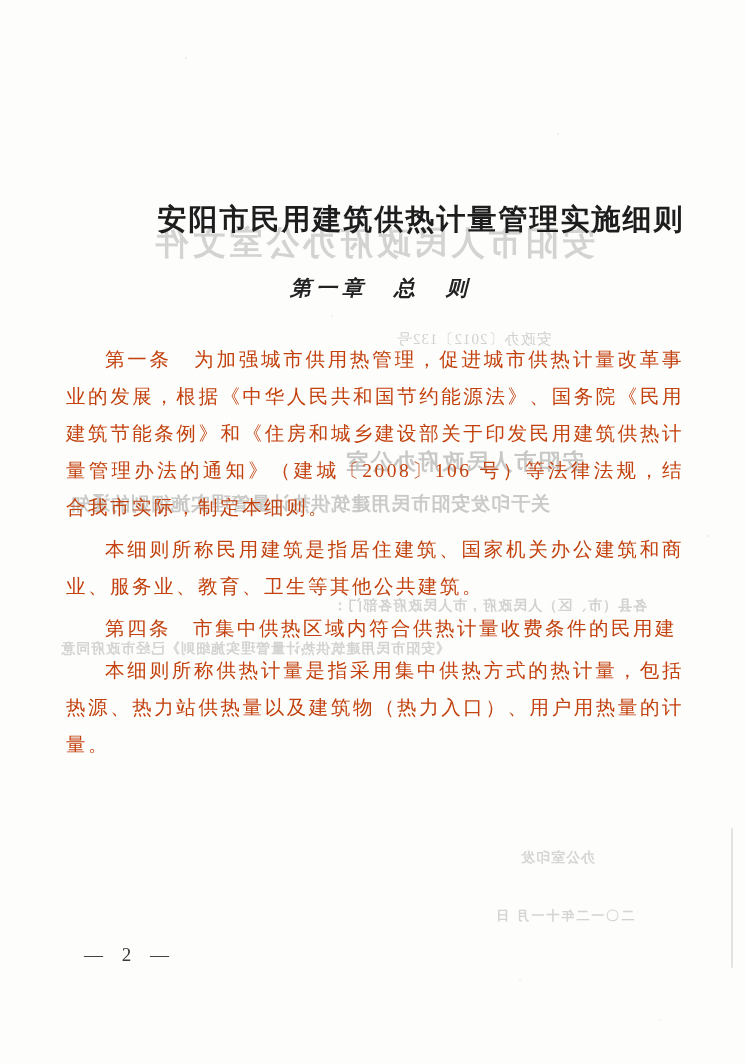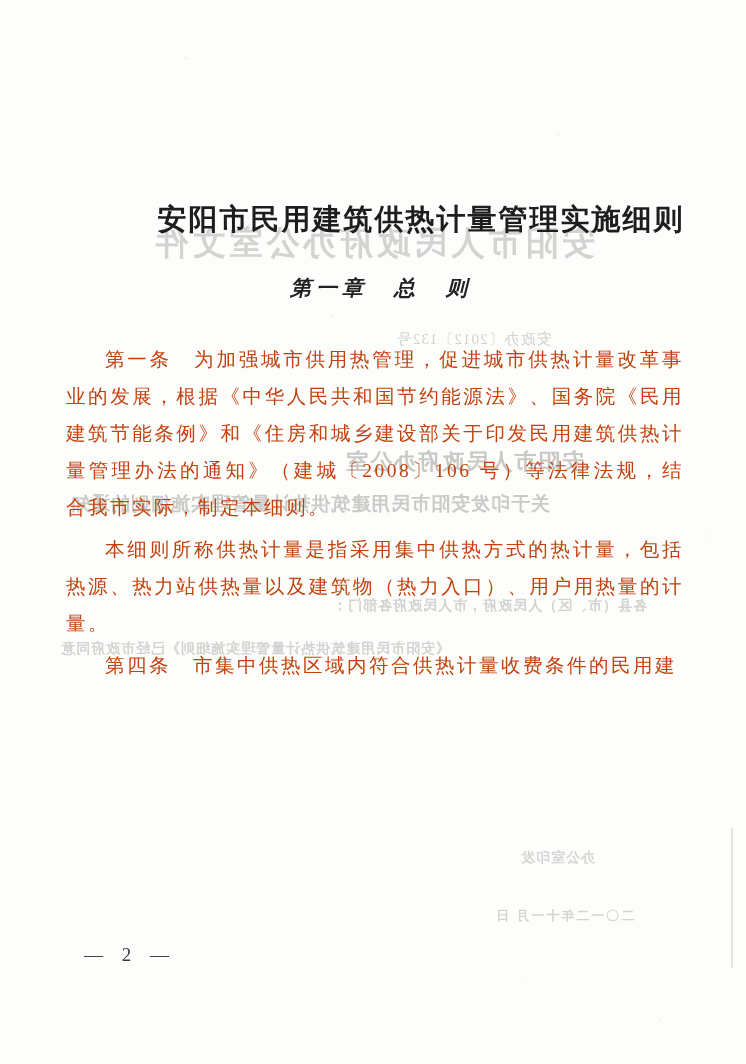--- a/index.html
+++ b/index.html
@@ -128,20 +128,21 @@
       <span class="ghost ghost-6">办公室印发</span>
       <span class="ghost ghost-7">二〇一二年十一月 日</span>
     </div>
 
   <div class="doc-title">安阳市民用建筑供热计量管理实施细则</div>
 
   <div class="chapter">第一章　总　则</div>
 
   <div class="body-text">
       <p>第一条　为加强城市供用热管理，促进城市供热计量改革事业的发展，根据《中华人民共和国节约能源法》、国务院《民用建筑节能条例》和《住房和城乡建设部关于印发民用建筑供热计量管理办法的通知》（建城〔2008〕106 号）等法律法规，结合我市实际，制定本细则。</p>
+      <p>本细则所称民用建筑是指居住建筑、国家机关办公建筑和商业、服务业、教育、卫生等其他公共建筑。</p>
+      <p>第四条　市集中供热区域内符合供热计量收费条件的民用建</p>
       <p>本细则所称供热计量是指采用集中供热方式的热计量，包括热源、热力站供热量以及建筑物（热力入口）、用户用热量的计量。</p>
-      <p>第四条　市集中供热区域内符合供热计量收费条件的民用建</p>
     </div>
 
   <div class="page-num">— 2 —</div>
 
   <div class="edge-shadow"></div>
 </div>
 
 </body></html>

